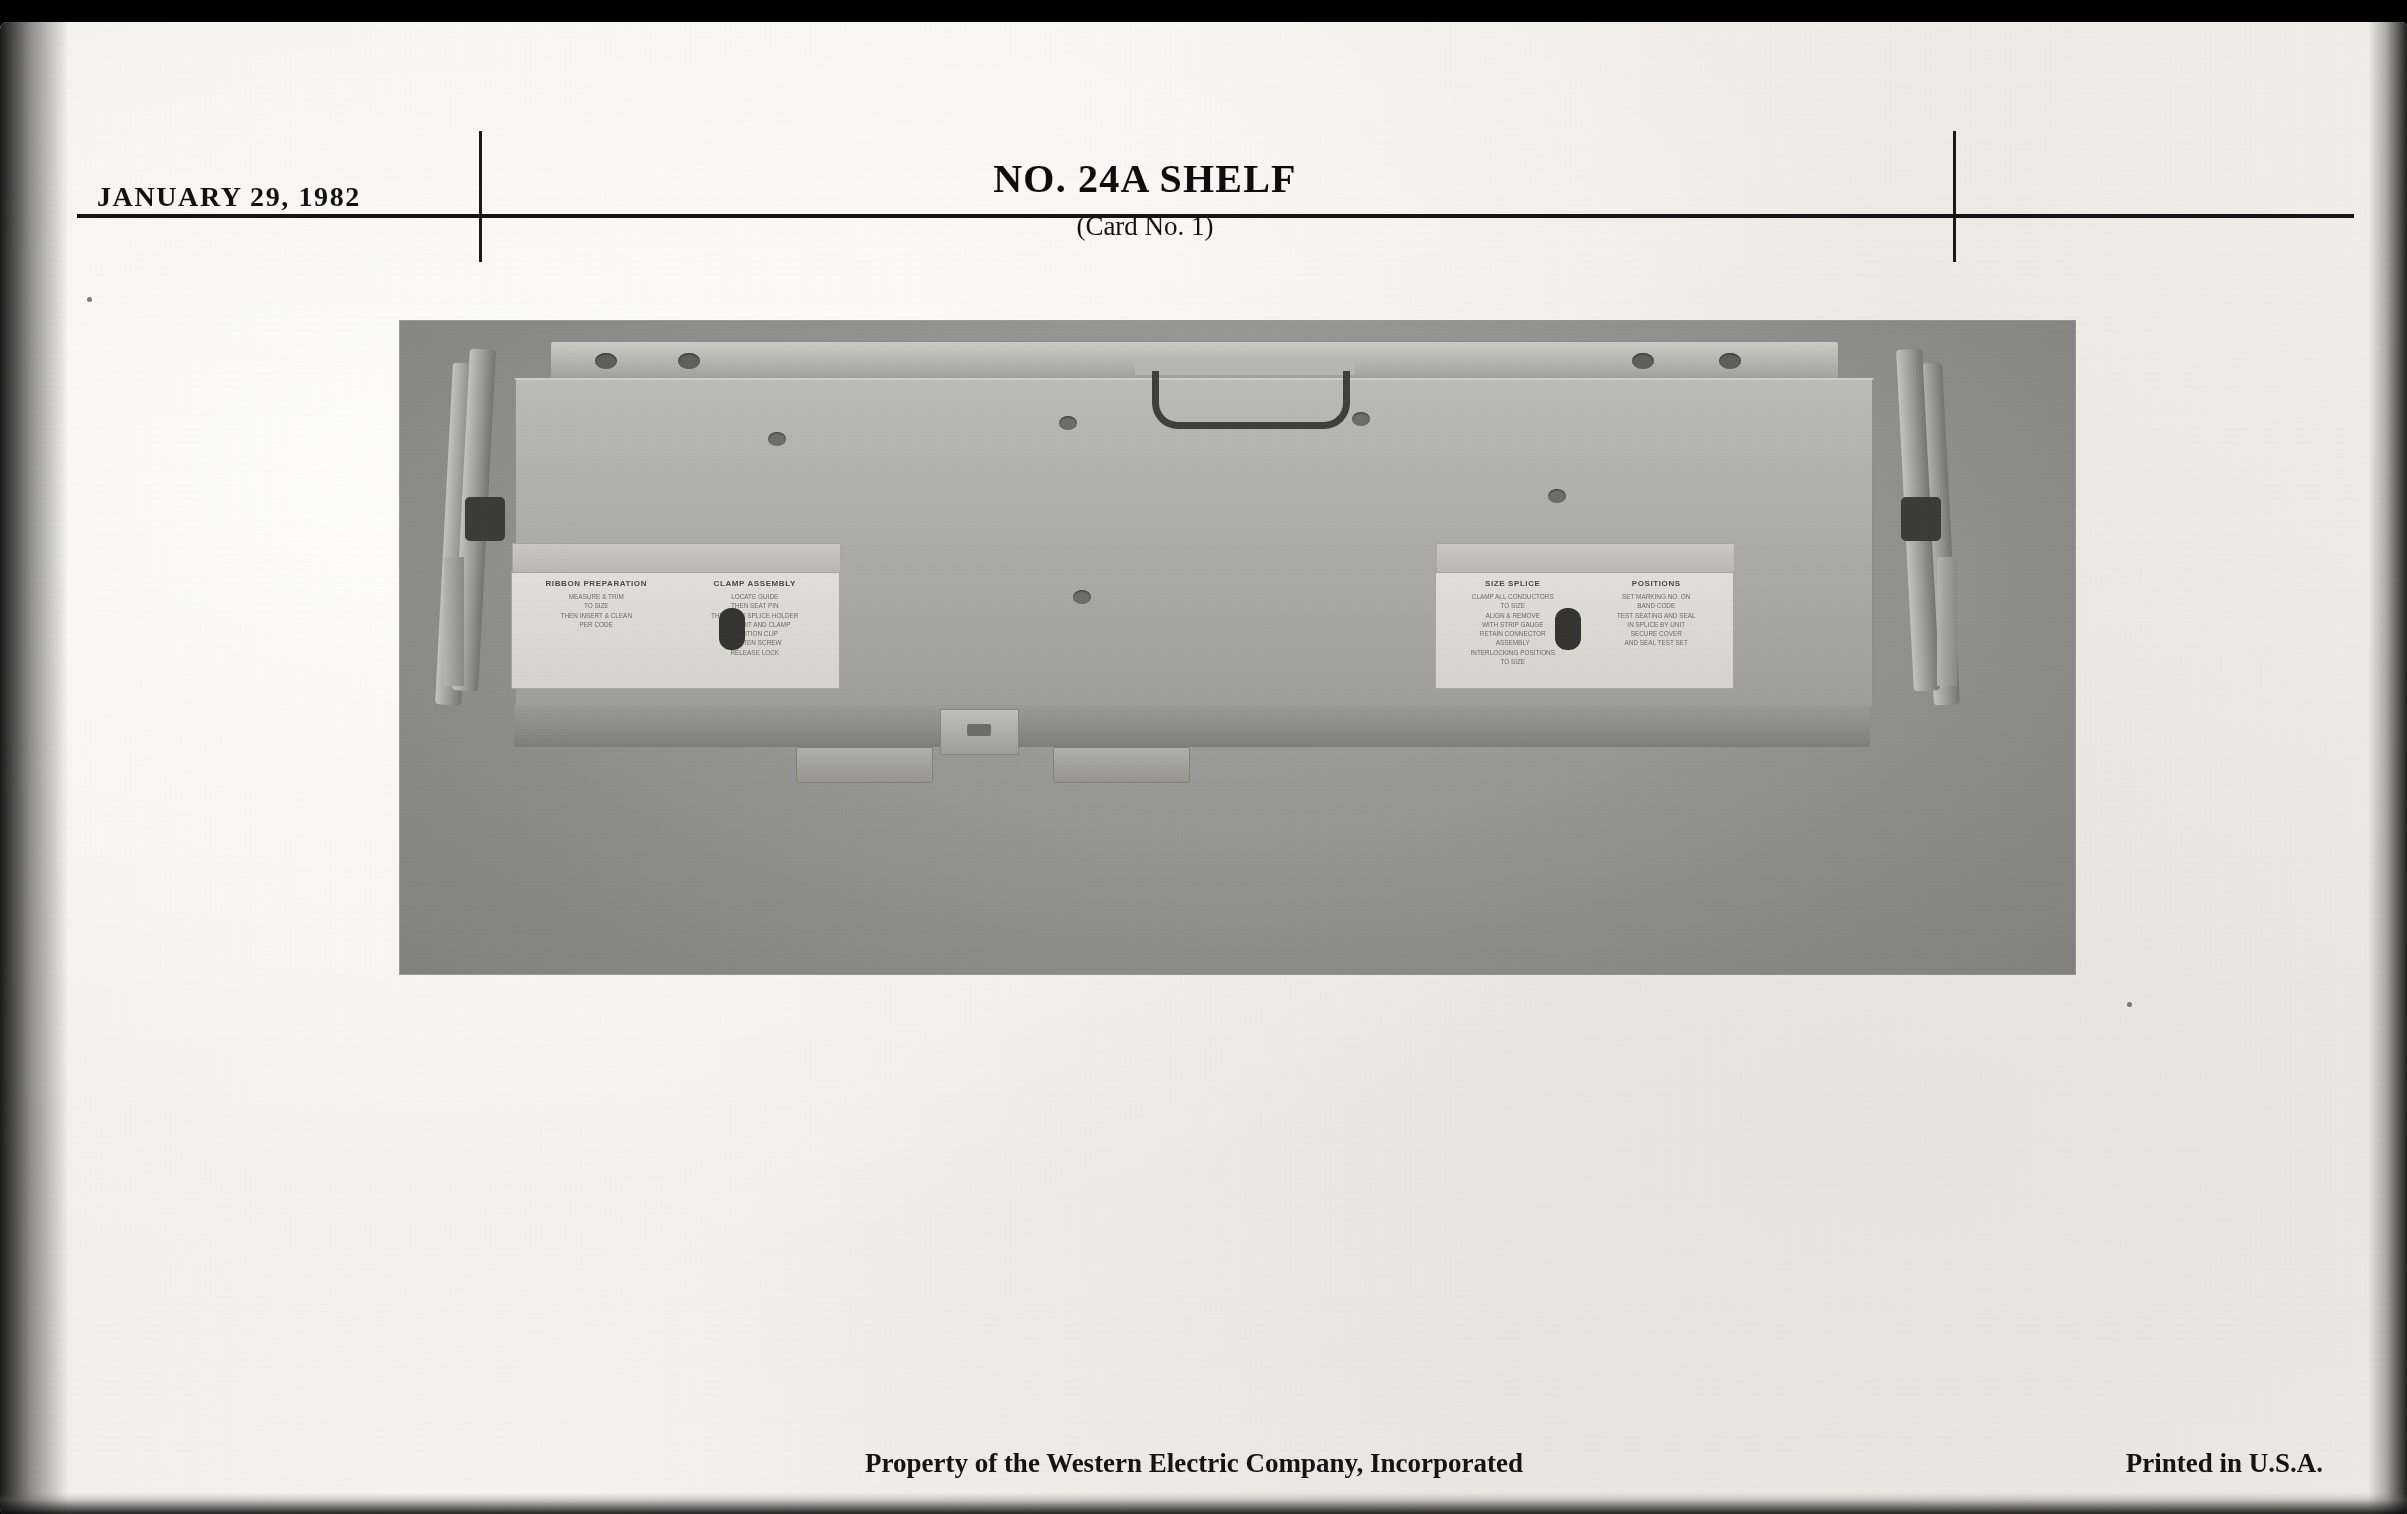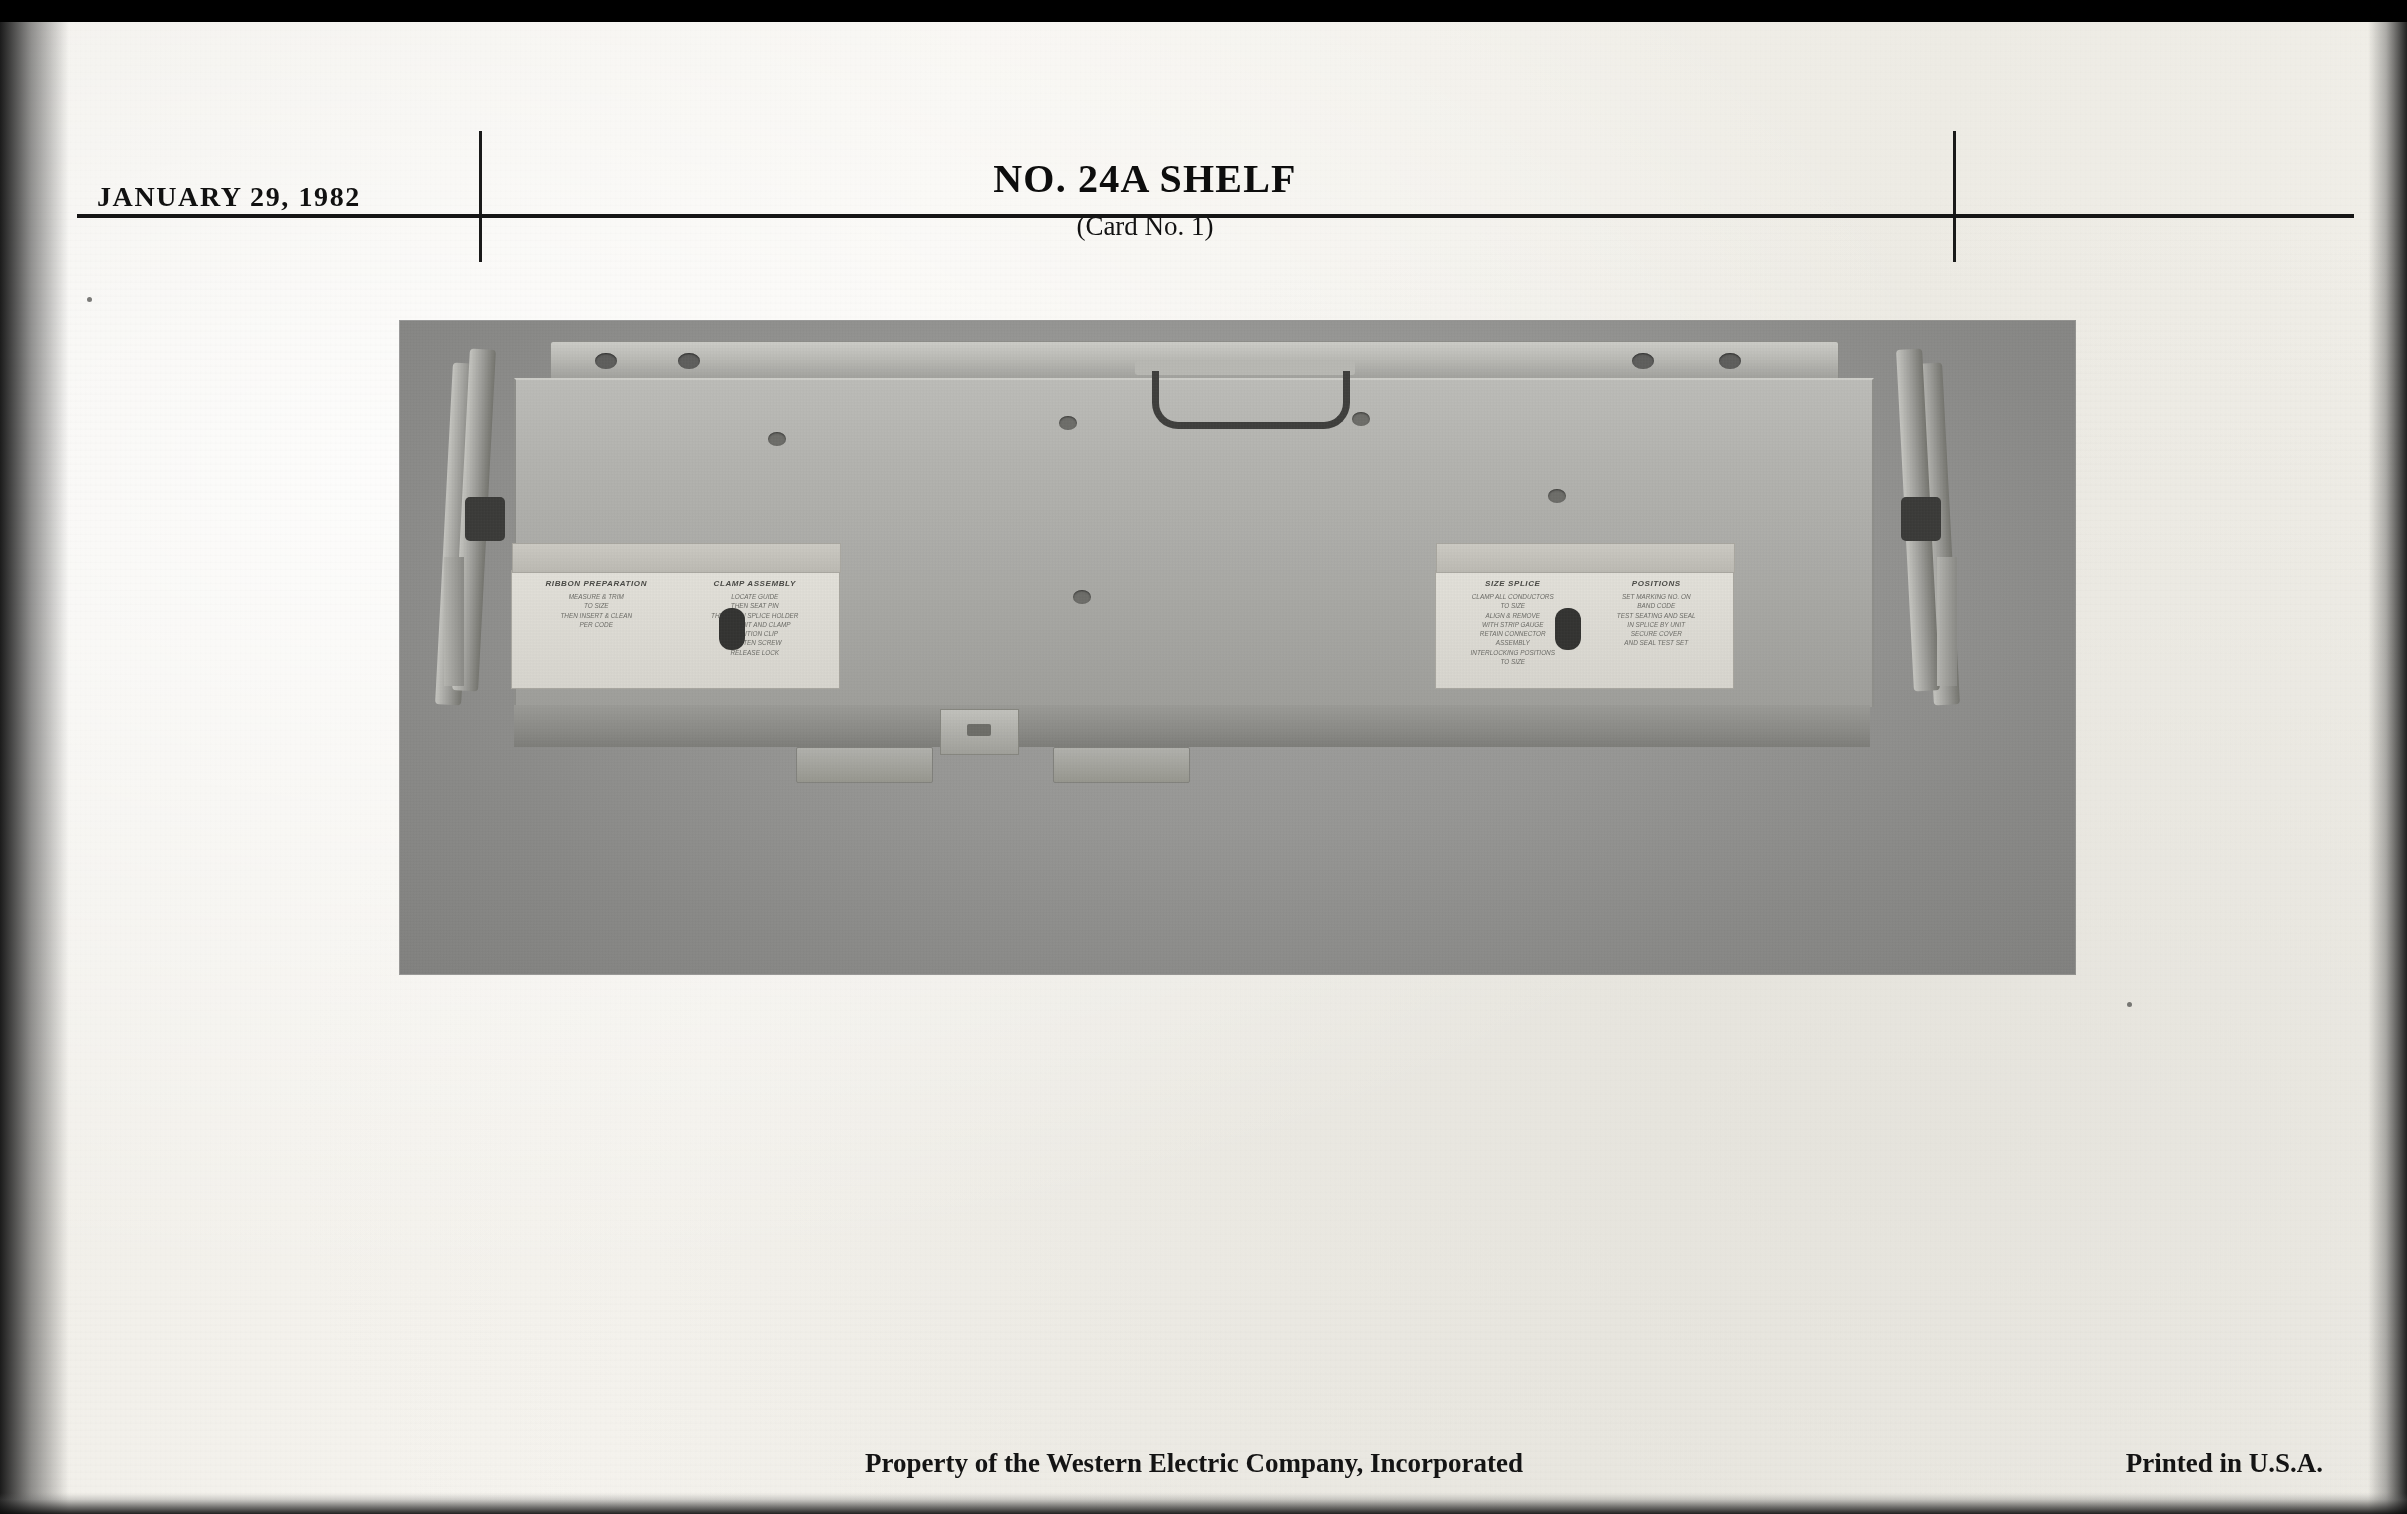--- a/index.html
+++ b/index.html
@@ -29,20 +29,21 @@
     left: 0px;
     top: 22px;
     width: 2408px;
     height: 1493px;
     background: #f3f1ec;
     background-image:
        radial-gradient(ellipse at 18% 30%, rgba(255,255,255,0.85) 0%, rgba(243,241,236,0) 55%),
        radial-gradient(ellipse at 80% 75%, rgba(226,224,217,0.75) 0%, rgba(243,241,236,0) 60%),
        linear-gradient(105deg, #eeece6 0%, #f6f4ef 35%, #edebe4 70%, #f2f0ea 100%);
     overflow: hidden;
+    border-radius: 7px;
   }
 
   
   .grain {
     position: absolute;
     inset: 0;
     pointer-events: none;
     background:
       repeating-linear-gradient(90deg, rgba(0,0,0,0.012) 0px, rgba(0,0,0,0) 2px, rgba(0,0,0,0) 5px),
       repeating-linear-gradient(0deg, rgba(0,0,0,0.010) 0px, rgba(0,0,0,0) 3px, rgba(0,0,0,0) 7px);
@@ -257,21 +258,20 @@
   }
   .arm-bot.l { left: 44px;  top: 236px; }
   .arm-bot.r { left: 1537px; top: 236px; }
 
   
   .plate {
     position: absolute;
     height: 117px;
     background: linear-gradient(180deg, #e3e1da 0%, #d8d6cf 100%);
     border: 1px solid #a9a7a0;
-    font-style: italic;
   }
   .plate.left  { left: 111px;  top: 249px; width: 327px; }
   .plate.right { left: 1035px; top: 249px; width: 297px; }
   .plate-strip {
     position: absolute;
     left: 0; top: -28px;
     width: 100%;
     height: 28px;
     background: linear-gradient(180deg, #cdcbc4 0%, #bcbab3 100%);
     border: 1px solid #a9a7a0;

